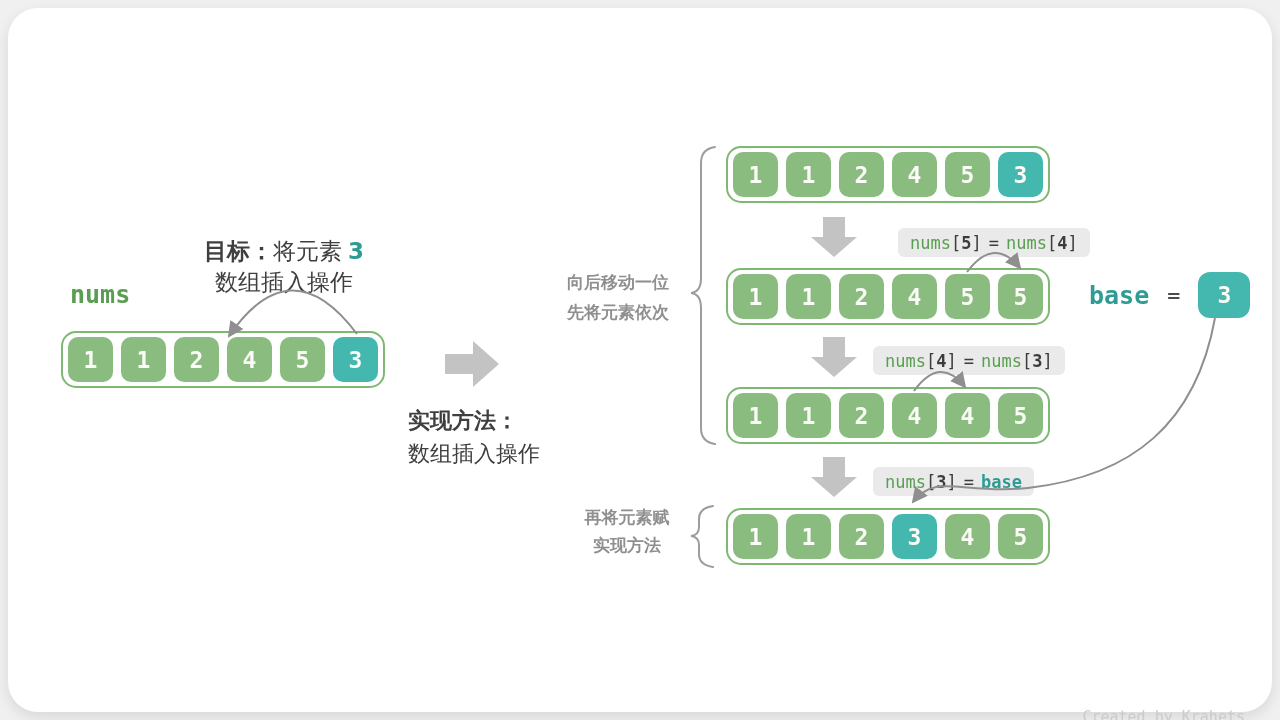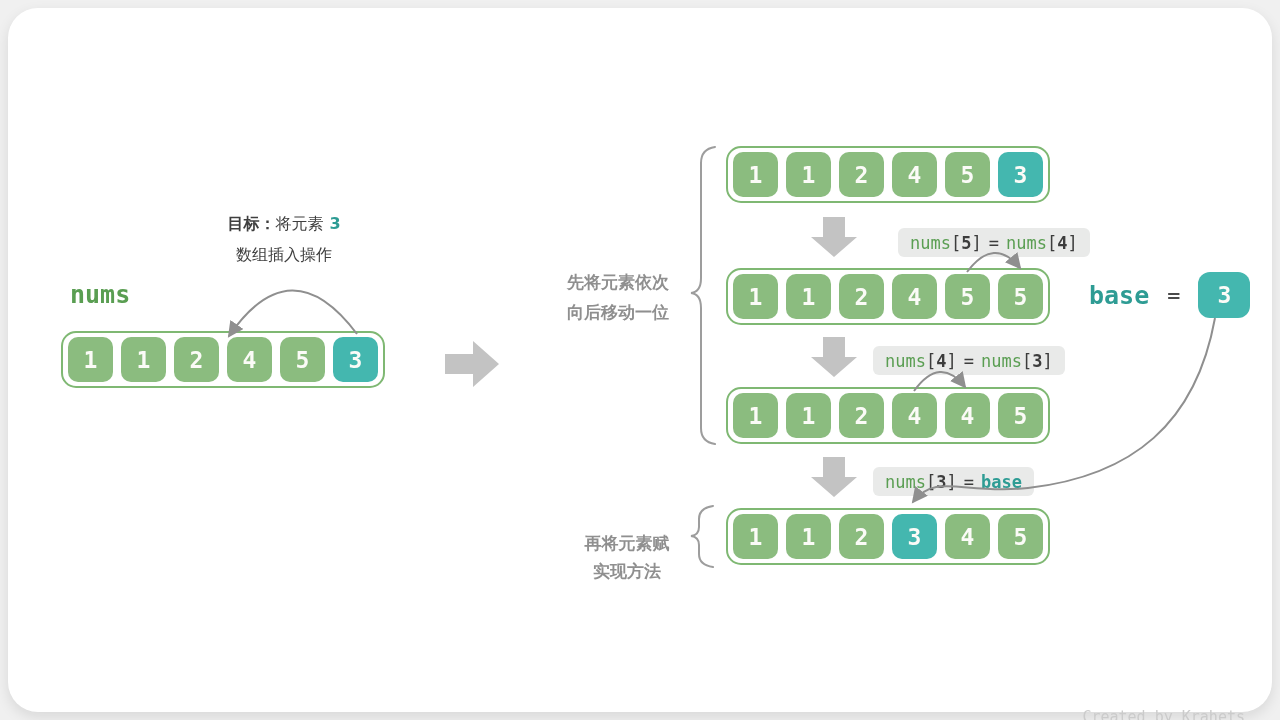--- a/index.html
+++ b/index.html
@@ -35,23 +35,23 @@
     border-radius:10px;
     color:#FBFBF7;
     font-family:"DejaVu Sans Mono", monospace;
     font-weight:bold; font-size:23px;
     display:flex; align-items:center; justify-content:center;
   }
   .cell-hl { background:#44B7AF; }
 
   
   .goal {
-    left:162px; top:200px; width:228px;
+    left:162px; top:228px; width:228px;
     text-align:center;
-    font-size:16px; line-height:31px; color:#3F3F3F;
+    font-size:23px; line-height:31px; color:#3F3F3F;
   }
   .goal .b { font-weight:bold; }
   .goal .hl { color:#2E9C94; font-weight:bold; margin-left:6px; }
 
   .nums-label {
     left:62px; top:272px;
     font-family:"DejaVu Sans Mono", monospace;
     font-weight:bold; font-size:25px; color:#5A9E52;
   }
 
@@ -60,21 +60,21 @@
     font-size:22px; line-height:33px; color:#3F3F3F;
   }
   .method .b { font-weight:bold; }
 
   .side-note {
     text-align:center;
     font-size:17px; font-weight:bold; color:#8F8F8F;
     line-height:30px;
   }
   .shift-note  { left:545px; top:259px; width:130px; }
-  .assign-note { left:563px; top:495px; width:112px; line-height:28px;margin-top:26px; }
+  .assign-note { left:563px; top:495px; width:112px; line-height:28px; }
 
   
   .op-box {
     position:absolute;
     height:29px;
     background:#E9EAE9;
     border-radius:6px;
     padding:0 12px;
     display:flex; align-items:center;
     font-family:"DejaVu Sans Mono", monospace;
@@ -130,24 +130,28 @@
 
   <div class="arr" style="left:53px; top:323px;">
       <div class="cell">1</div>
       <div class="cell">1</div>
       <div class="cell">2</div>
       <div class="cell">4</div>
       <div class="cell">5</div>
       <div class="cell cell-hl">3</div>
     </div>
 
+  <div class="abs method">
+    <div class="b">实现方法：</div>
+    <div>数组插入操作</div>
+  </div>
 
   <div class="abs side-note shift-note">
+    <div>向后移动一位</div>
     <div>先将元素依次</div>
-    <div>向后移动一位</div>
   </div>
   <div class="abs side-note assign-note">
     <div>再将元素赋</div>
     <div>实现方法</div>
   </div>
 
   <div class="arr" style="left:718px; top:138px;">
       <div class="cell">1</div>
       <div class="cell">1</div>
       <div class="cell">2</div>

